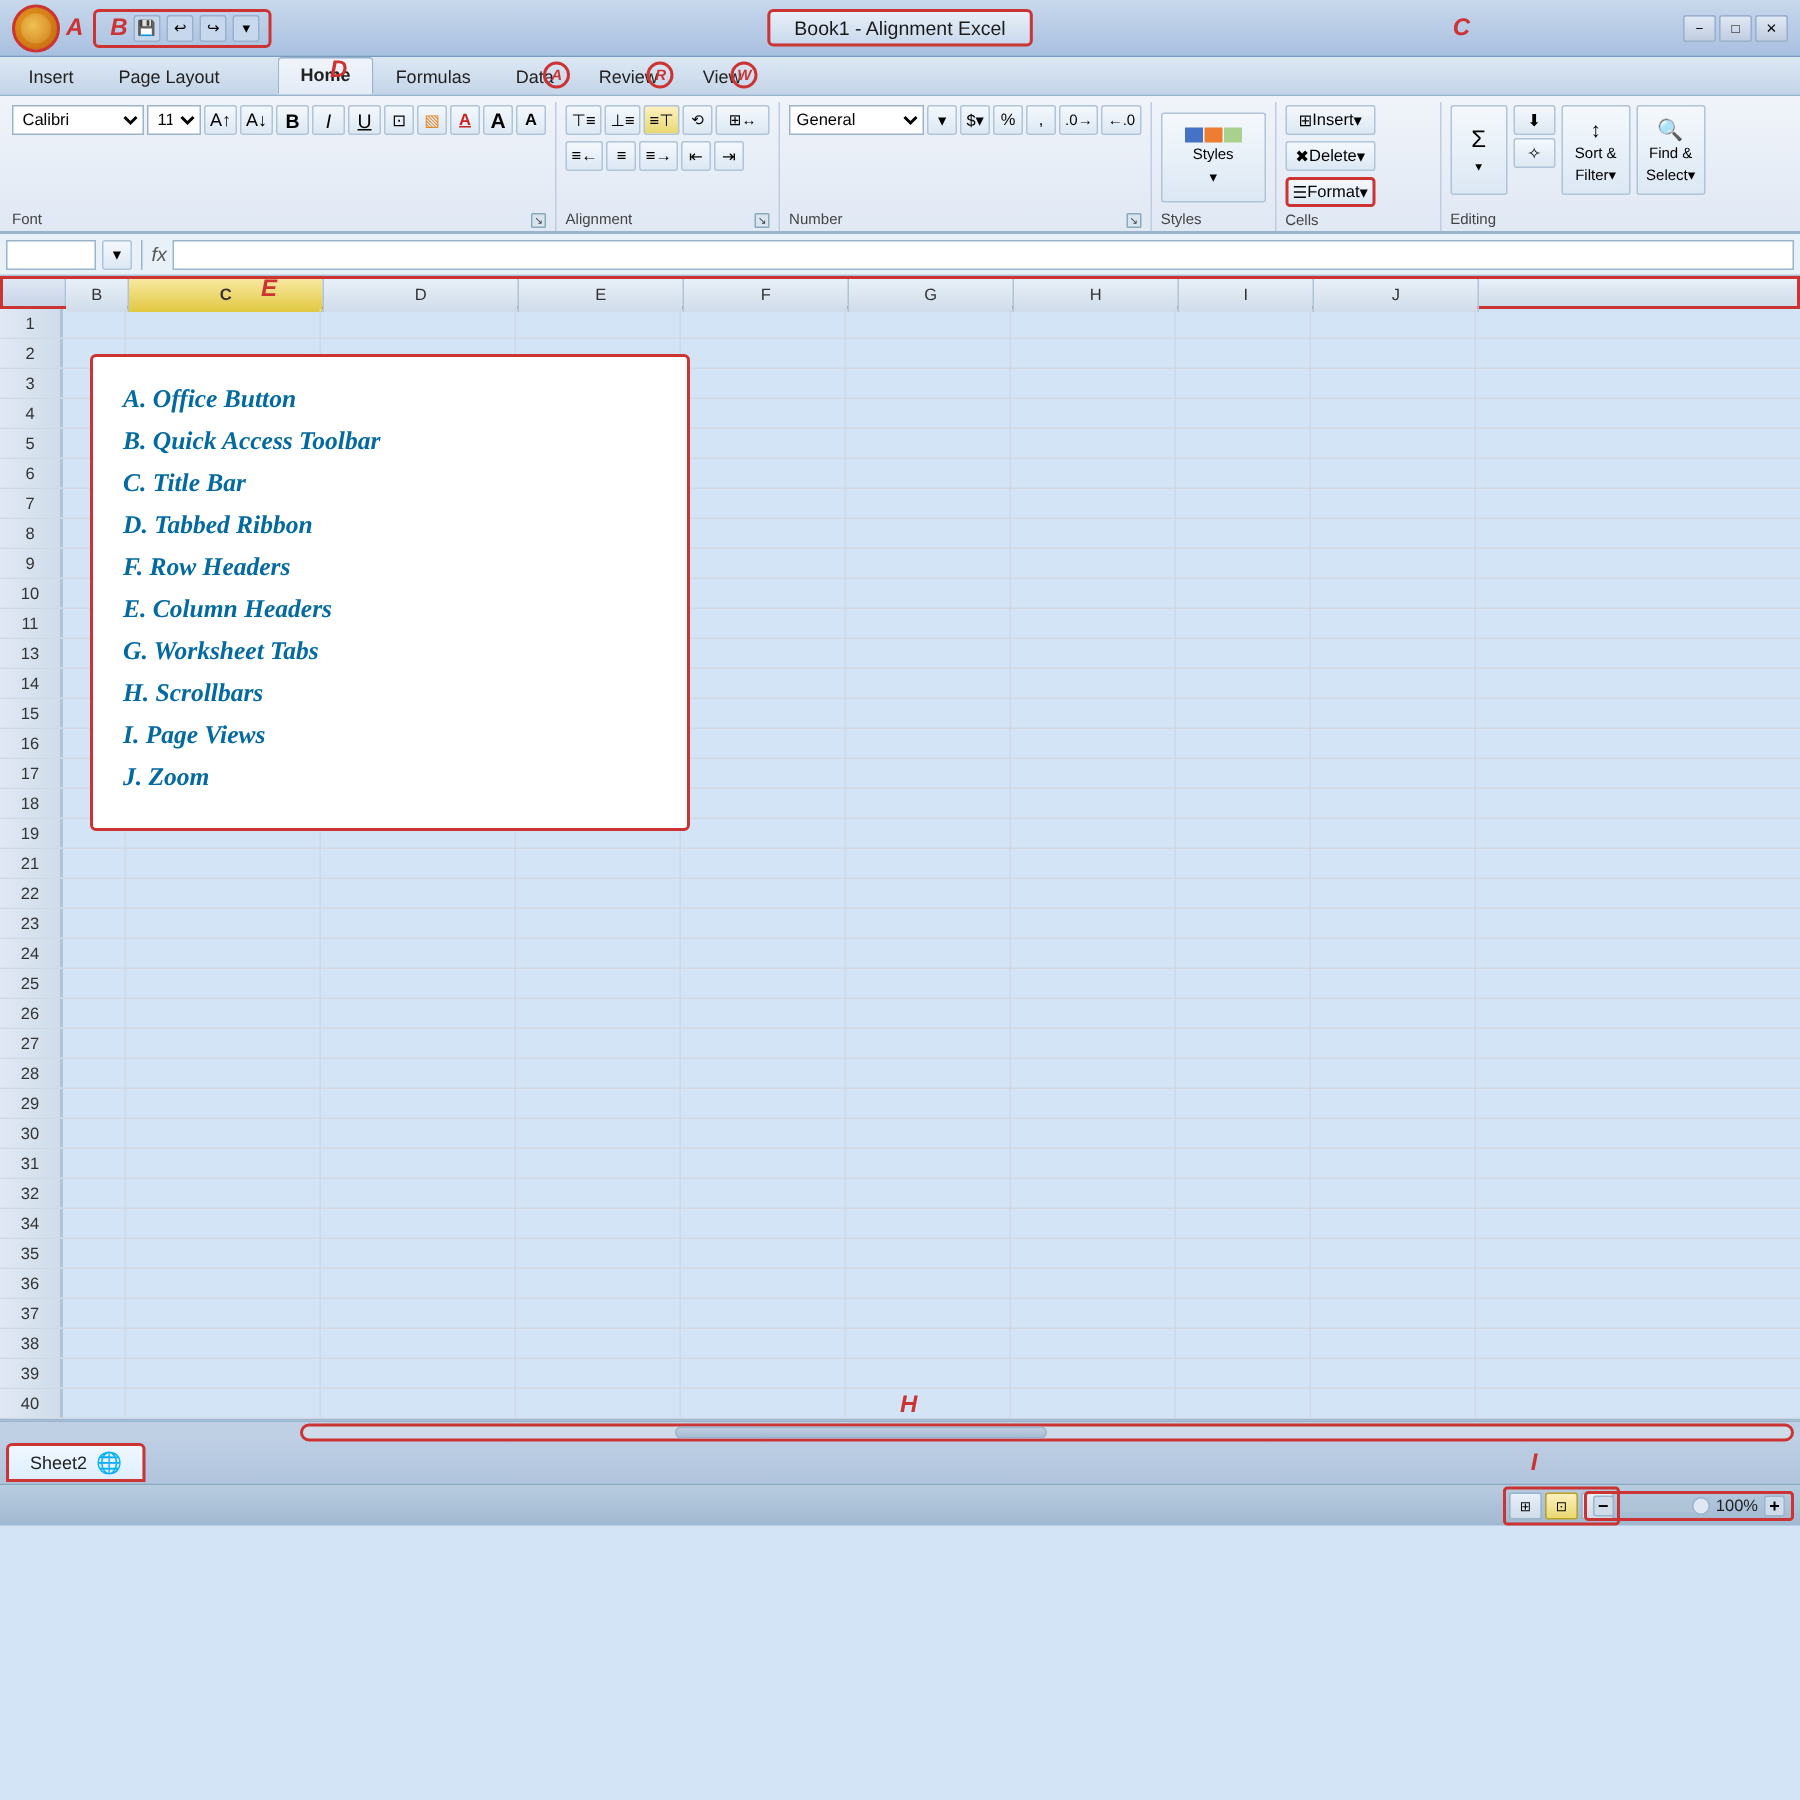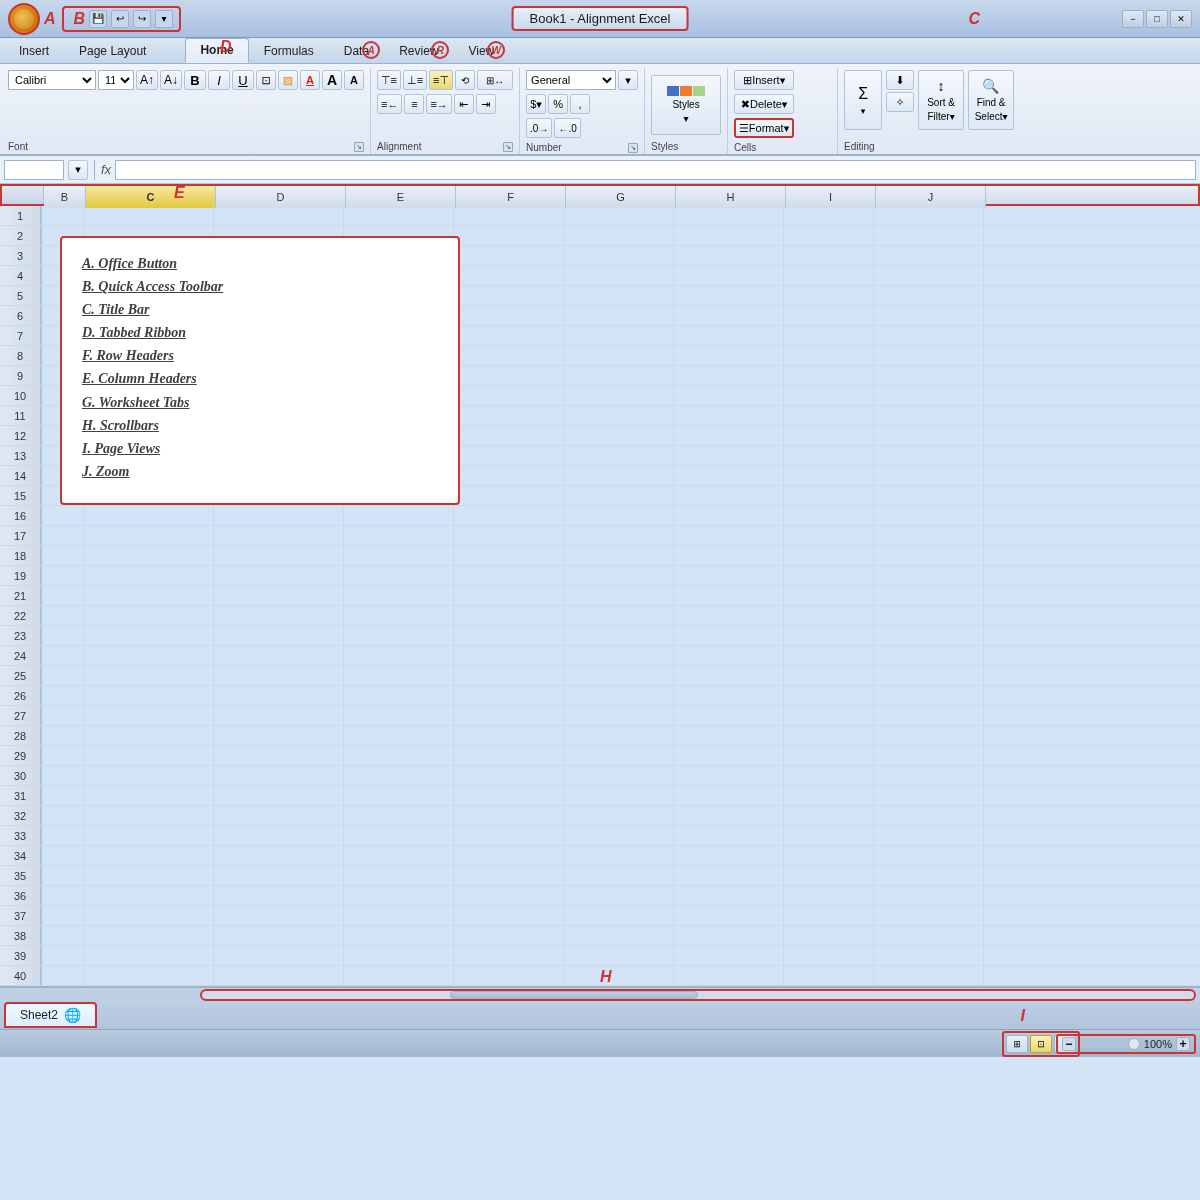--- a/index.html
+++ b/index.html
@@ -336,25 +336,24 @@
       width: 400px;
       border: 2px solid #cc3333;
       background: white;
       padding: 14px 20px 20px;
       border-radius: 4px;
       z-index: 10;
     }
     .annotation-item {
       font-family: 'Times New Roman', Times, serif;
       font-style: italic;
-      color: #404040;
-      font-size: 14px;
+      color: #0369a1;
+      font-size: 17px;
       line-height: 1.65;
       font-weight: bold;
-      text-decoration: underline;
     }
     .sheet-tab {
       background: linear-gradient(to bottom, #f0f8ff, #ddeeff);
       border: 2px solid #cc3333;
       border-radius: 4px 4px 0 0;
       padding: 3px 14px;
       font-size: 12px;
       cursor: pointer;
       color: #222;
       display: flex;
@@ -605,21 +604,21 @@
         <div class="rbn-btn">⇥</div>
       </div>
     </div>
     <div class="ribbon-group-label">
       <span>Alignment</span>
       <div class="group-expander">↘</div>
     </div>
   </div>
 
   <div class="ribbon-group" style="min-width:110px;">
-    <div class="ribbon-group-content" style="flex-direction:column; gap:2px;">
+    <div class="ribbon-group-content" style="flex-direction:row; gap:2px;">
       <div class="font-row">
         <select style="width:90px; height:20px; background:white; border:1px solid #9ab4cc; font-size:11px;">
           <option>General</option>
         </select>
         <div class="rbn-btn">▾</div>
       </div>
       <div class="font-row">
         <div class="rbn-btn">$▾</div>
         <div class="rbn-btn">%</div>
         <div class="rbn-btn">,</div>
@@ -874,32 +873,20 @@
           <div class="cell cw-c"></div>
           <div class="cell cw-d"></div>
           <div class="cell cw-e"></div>
           <div class="cell cw-f"></div>
           <div class="cell cw-g"></div>
           <div class="cell cw-h"></div>
           <div class="cell cw-i"></div>
           <div class="cell cw-j"></div>
         </div>
         <div class="sheet-row">
-          <div class="row-header">12</div>
-          <div class="cell cw-b"></div>
-          <div class="cell cw-c"></div>
-          <div class="cell cw-d"></div>
-          <div class="cell cw-e"></div>
-          <div class="cell cw-f"></div>
-          <div class="cell cw-g"></div>
-          <div class="cell cw-h"></div>
-          <div class="cell cw-i"></div>
-          <div class="cell cw-j"></div>
-        </div>
-        <div class="sheet-row">
           <div class="row-header">13</div>
           <div class="cell cw-b"></div>
           <div class="cell cw-c"></div>
           <div class="cell cw-d"></div>
           <div class="cell cw-e"></div>
           <div class="cell cw-f"></div>
           <div class="cell cw-g"></div>
           <div class="cell cw-h"></div>
           <div class="cell cw-i"></div>
           <div class="cell cw-j"></div>
@@ -1103,32 +1090,20 @@
           <div class="cell cw-d"></div>
           <div class="cell cw-e"></div>
           <div class="cell cw-f"></div>
           <div class="cell cw-g"></div>
           <div class="cell cw-h"></div>
           <div class="cell cw-i"></div>
           <div class="cell cw-j"></div>
         </div>
         <div class="sheet-row">
           <div class="row-header">32</div>
-          <div class="cell cw-b"></div>
-          <div class="cell cw-c"></div>
-          <div class="cell cw-d"></div>
-          <div class="cell cw-e"></div>
-          <div class="cell cw-f"></div>
-          <div class="cell cw-g"></div>
-          <div class="cell cw-h"></div>
-          <div class="cell cw-i"></div>
-          <div class="cell cw-j"></div>
-        </div>
-        <div class="sheet-row">
-          <div class="row-header">33</div>
           <div class="cell cw-b"></div>
           <div class="cell cw-c"></div>
           <div class="cell cw-d"></div>
           <div class="cell cw-e"></div>
           <div class="cell cw-f"></div>
           <div class="cell cw-g"></div>
           <div class="cell cw-h"></div>
           <div class="cell cw-i"></div>
           <div class="cell cw-j"></div>
         </div>

